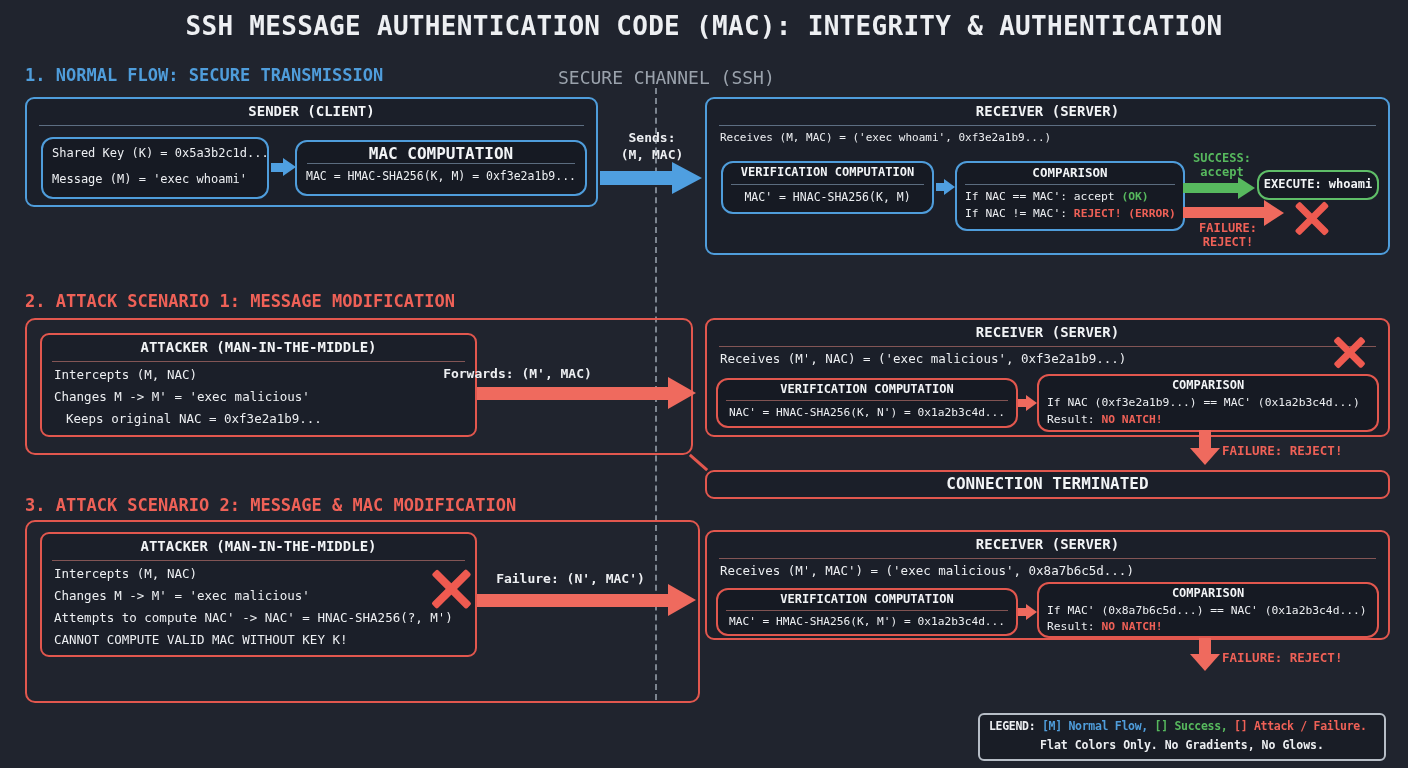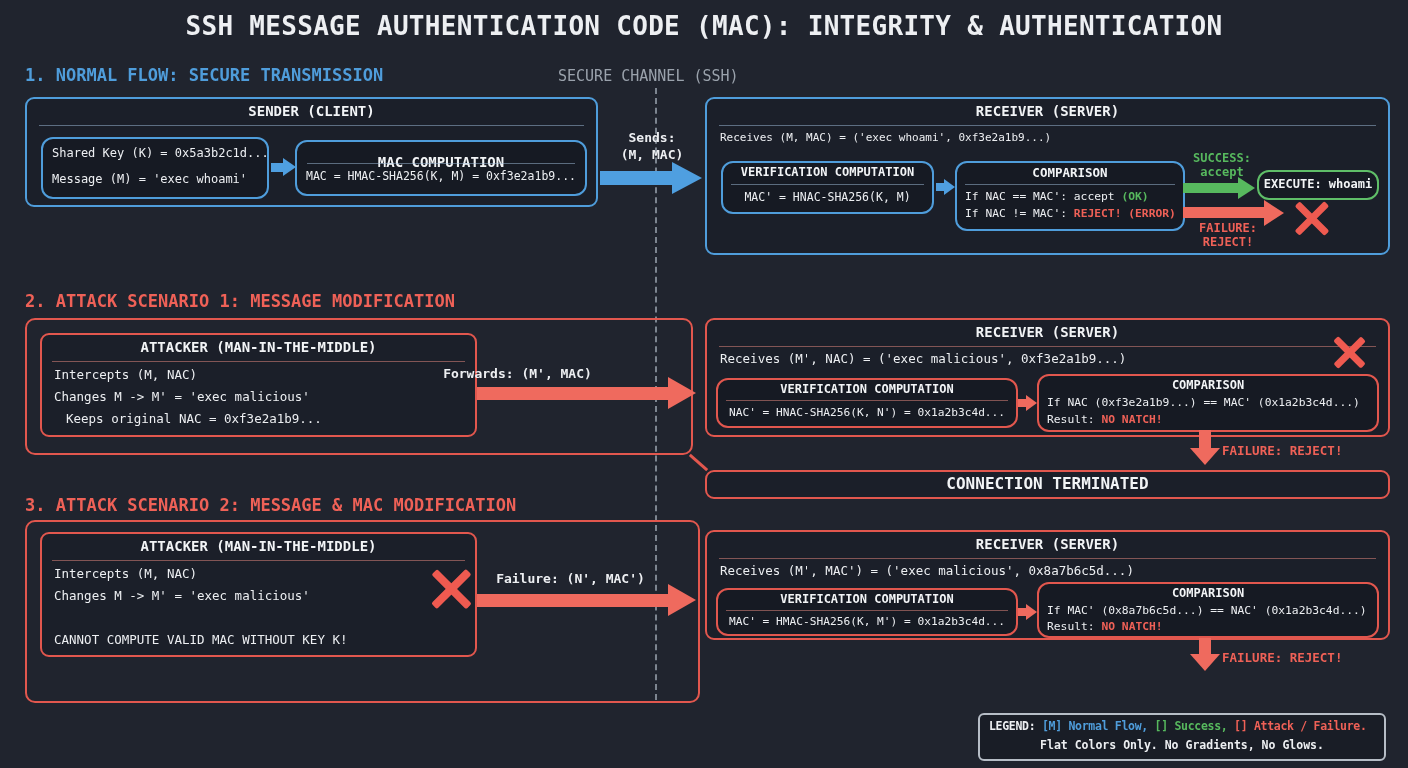--- a/index.html
+++ b/index.html
@@ -33,36 +33,36 @@
   .xmark i.a{transform:rotate(45deg);}
   .xmark i.c{transform:rotate(-45deg);}
 </style>
 </head>
 <body>
 
 <div class="canvas">
 
   <div class="txt b" style="left:0;right:0;top:12px;text-align:center;font-size:26px;letter-spacing:.3px">SSH MESSAGE AUTHENTICATION CODE (MAC): INTEGRITY &amp; AUTHENTICATION</div>
 
-  <div class="txt gray" style="left:558px;top:68px;width:200px;font-size:15px">SECURE CHANNEL (SSH)</div>
+  <div class="txt gray" style="left:558px;top:68px;width:200px;text-align:center;font-size:18px">SECURE CHANNEL (SSH)</div>
   <div class="abs" style="left:655px;top:88px;height:612px;border-left:2px dashed #7d8590"></div>
 
   <div class="txt b blue" style="left:25px;top:66px;font-size:17px">1. NORMAL FLOW: SECURE TRANSMISSION</div>
 
   <div class="box bblue" style="left:25px;top:97px;width:573px;height:110px">
     <div class="hd" style="top:4px;font-size:14px">SENDER (CLIENT)</div>
     <div class="sep sepb" style="left:12px;right:12px;top:26px"></div>
     <div class="box bblue inner" style="left:14px;top:38px;width:228px;height:62px">
       <div class="txt" style="left:9px;top:8px;font-size:12px">Shared Key (K) = 0x5a3b2c1d...</div>
       <div class="txt" style="left:9px;top:34px;font-size:12px">Message (M) = 'exec whoami'</div>
     </div>
     <div class="bar bgblue" style="left:244px;top:64px;width:14px;height:9px"></div>
     <div class="head" style="left:256px;top:59px;border-top:9px solid transparent;border-bottom:9px solid transparent;border-left:13px solid #4f9fe0"></div>
     <div class="box bblue inner" style="left:268px;top:41px;width:292px;height:56px">
-      <div class="hd" style="top:12px;font-size:14px">MAC COMPUTATION</div>
+      <div class="hd" style="top:2px;font-size:16px">MAC COMPUTATION</div>
       <div class="sep sepb" style="left:10px;right:10px;top:21px"></div>
       <div class="txt" style="left:0;right:0;top:28px;text-align:center;font-size:11.5px">MAC = HMAC-SHA256(K, M) = 0xf3e2a1b9...</div>
     </div>
   </div>
 
   <div class="txt b" style="left:602px;top:131px;width:100px;text-align:center;font-size:13px">Sends:</div>
   <div class="txt b" style="left:602px;top:148px;width:100px;text-align:center;font-size:13px">(M, MAC)</div>
   <div class="bar bgblue" style="left:600px;top:171px;width:76px;height:14px"></div>
   <div class="head" style="left:672px;top:162px;border-top:16px solid transparent;border-bottom:16px solid transparent;border-left:30px solid #4f9fe0"></div>
 
@@ -151,20 +151,21 @@
 
   <div class="txt b red" style="left:25px;top:496px;font-size:17px">3. ATTACK SCENARIO 2: MESSAGE &amp; MAC MODIFICATION</div>
 
   <div class="panel bred" style="left:25px;top:520px;width:675px;height:183px"></div>
 
   <div class="box bred" style="left:40px;top:532px;width:437px;height:125px">
     <div class="hd" style="top:4px;font-size:14px">ATTACKER (MAN-IN-THE-MIDDLE)</div>
     <div class="sep sepr" style="left:10px;right:10px;top:26px"></div>
     <div class="txt" style="left:12px;top:33px;font-size:12.5px">Intercepts (M, NAC)</div>
     <div class="txt" style="left:12px;top:55px;font-size:12.5px">Changes M -&gt; M' = 'exec malicious'</div>
+    <div class="txt" style="left:12px;top:77px;font-size:12.5px">Attempts to compute NAC' -&gt; NAC' = HNAC-SHA256(?, M')</div>
     <div class="txt" style="left:12px;top:99px;font-size:12.5px">CANNOT COMPUTE VALID MAC WITHOUT KEY K!</div>
     <div class="xmark" style="left:388px;top:34px;width:42px;height:42px">
         <i class="a"></i>
         <i class="c"></i>
       </div>
   </div>
 
   <div class="txt b" style="left:488px;top:572px;width:165px;text-align:center;font-size:13px">Failure: (N', MAC')</div>
   <div class="bar bgred" style="left:477px;top:594px;width:194px;height:13px"></div>
   <div class="head" style="left:668px;top:584px;border-top:16px solid transparent;border-bottom:16px solid transparent;border-left:28px solid #ef6a5e"></div>

